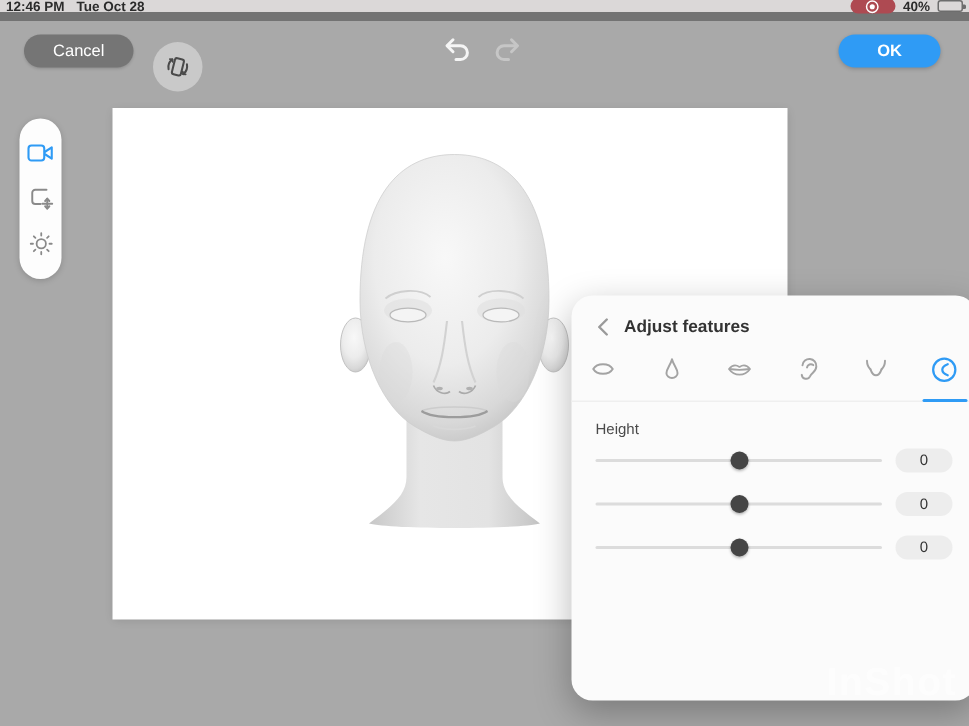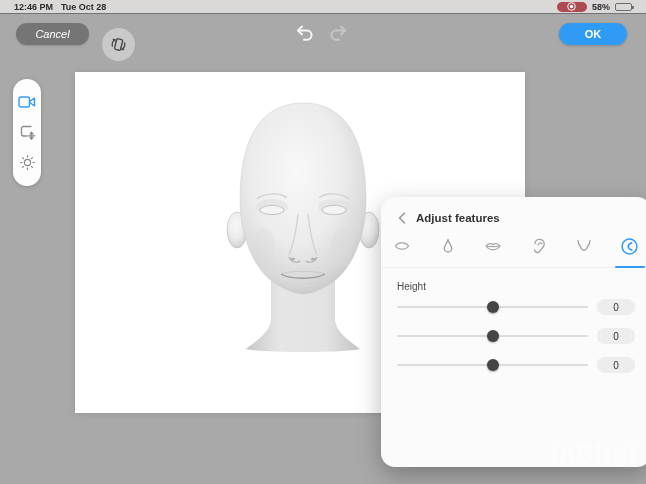--- a/index.html
+++ b/index.html
@@ -1,38 +1,38 @@
 <!DOCTYPE html>
 <html><head>
 <meta charset="utf-8">
 <style>
   * { margin:0; padding:0; box-sizing:border-box; }
   html,body { width:646px; height:484px; overflow:hidden; }
   body { font-family:"Liberation Sans", sans-serif; background:#a9a9a9; position:relative; }
 
   
   .statusbar { position:absolute; left:0; top:0; width:646px; height:14px;
-    background:#dbd8d8; border-bottom:1px solid #737373;
+    background:#dbd8d8; border-bottom:6px solid #737373;
     display:flex; align-items:center; justify-content:space-between;
-    padding:0 14px; font-size:9px; font-weight:bold; color:#2b2b2b; z-index:50; }
+    padding:0 4px; font-size:9px; font-weight:bold; color:#2b2b2b; z-index:50; }
   .sb-left { display:flex; gap:8px; }
   .sb-right { display:flex; align-items:center; gap:5px; }
   .record-pill { width:30px; height:10px; border-radius:5px; background:#ae4a52;
     display:flex; align-items:center; justify-content:center; }
   .battery { width:17px; height:8px; border:1px solid #6d6d6d; border-radius:2px;
     position:relative; padding:1px; }
   .battery::after { content:""; position:absolute; right:-3px; top:2px; width:2px; height:3px;
     background:#6d6d6d; border-radius:0 1px 1px 0; }
   .battery-fill { height:100%; width:58%; background:#3b3b3b; border-radius:1px; }
 
   
   .btn-cancel { position:absolute; left:16px; top:23px; width:73px; height:22px;
     border-radius:11px; background:#757575; color:#fff; font-size:11px;
     display:flex; align-items:center; justify-content:center; border:none; z-index:20;
-    box-shadow:0 1px 2px rgba(0,0,0,.15);font-style:italic; }
+    box-shadow:0 1px 2px rgba(0,0,0,.15); }
   .btn-ok { position:absolute; left:559px; top:23px; width:68px; height:22px;
     border-radius:11px; background:#2f9bf5; color:#fff; font-size:11px; font-weight:bold;
     display:flex; align-items:center; justify-content:center; border:none; z-index:20;
     box-shadow:0 1px 3px rgba(0,0,0,.2); }
   .btn-rotate { position:absolute; left:102px; top:28px; width:33px; height:33px;
     border-radius:50%; background:#c9c9c9; display:flex; align-items:center;
     justify-content:center; border:none; z-index:20; }
   .btn-undo { position:absolute; left:294px; top:22px; width:22px; height:22px;
     background:none; border:none; z-index:20; }
   .btn-redo { position:absolute; left:327px; top:22px; width:22px; height:22px;
@@ -90,21 +90,21 @@
     <span>12:46 PM</span>
     <span>Tue Oct 28</span>
   </div>
   <div class="sb-right">
     <span class="record-pill">
       <svg width="11" height="11" viewBox="0 0 11 11">
         <circle cx="5.5" cy="5.5" r="3.8" fill="none" stroke="#fff" stroke-width="1"></circle>
         <circle cx="5.5" cy="5.5" r="1.7" fill="#fff"></circle>
       </svg>
     </span>
-    <span>58%</span>
+    <span>40%</span>
     <span class="battery"><span class="battery-fill"></span></span>
   </div>
 </div>
 
 <button class="btn-cancel">Cancel</button>
 
 <button class="btn-rotate">
   <svg width="19" height="19" viewBox="0 0 18 18">
     <g fill="none" stroke="#4a4a4a" stroke-width="1.3" stroke-linecap="round">
       <g transform="rotate(14 9 9)">

